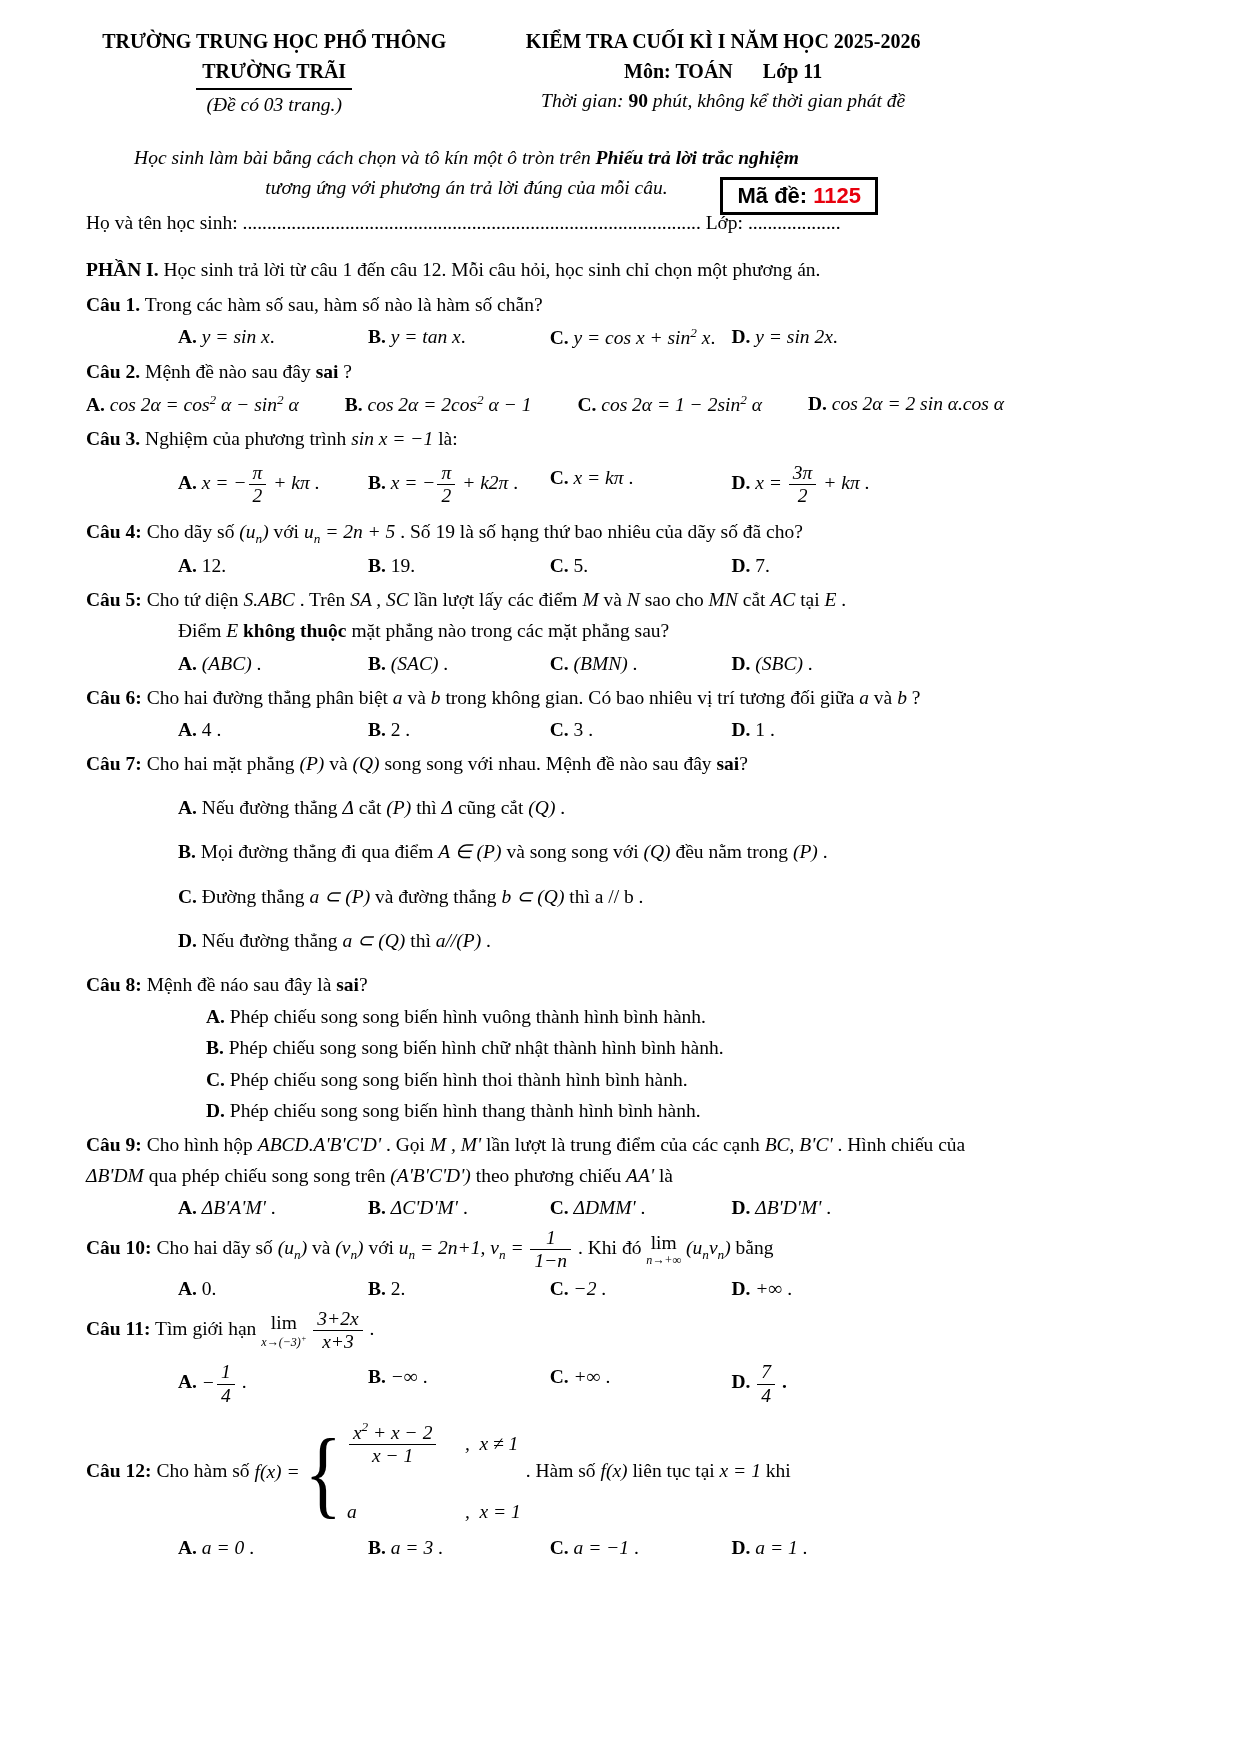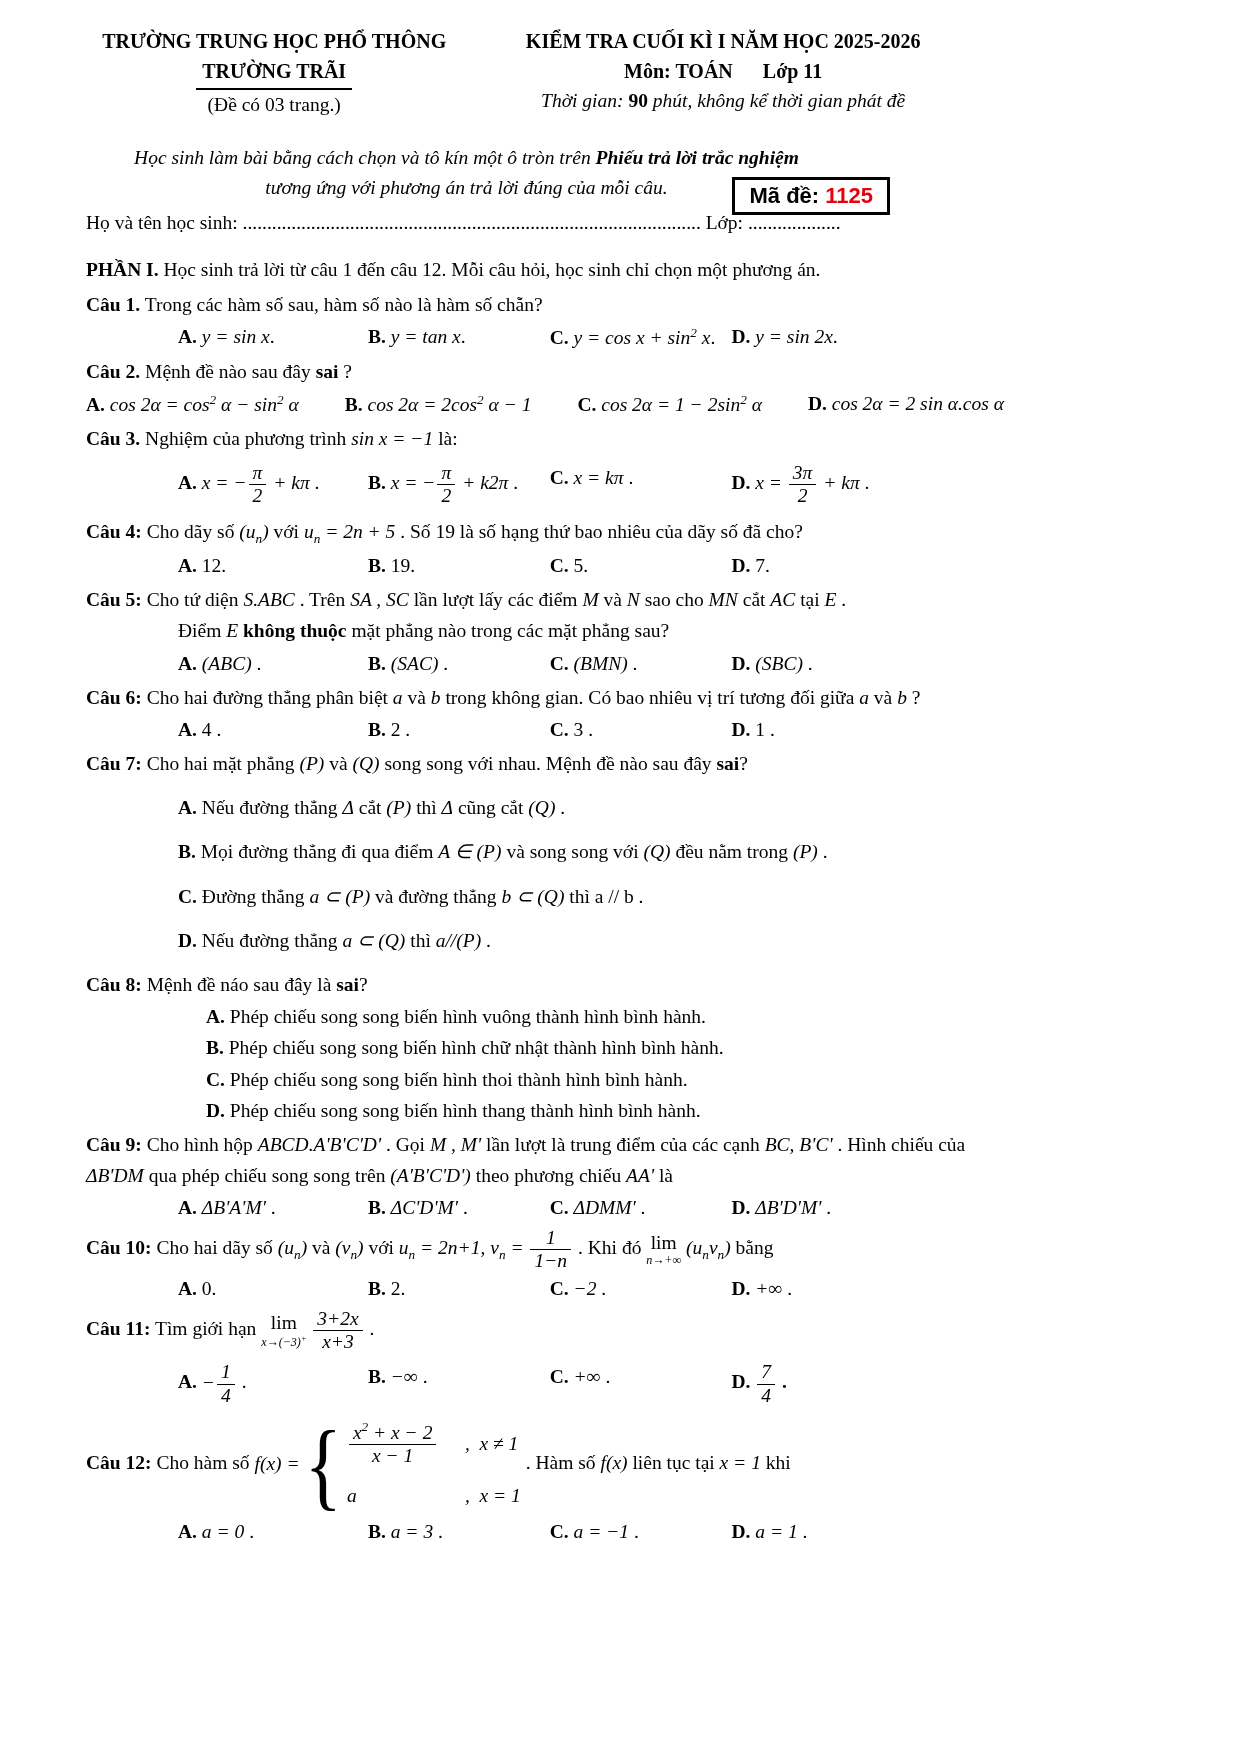--- a/index.html
+++ b/index.html
@@ -7,31 +7,31 @@
         font-family:"Liberation Serif",serif;font-size:19.5px;color:#000;}
 
   
   .header{display:flex;margin-bottom:24px;}
   .h-left{width:41%;text-align:center;line-height:1.5;}
   .h-right{width:59%;text-align:center;line-height:1.5;padding-right:20px;box-sizing:border-box;}
   .school1{font-weight:bold;font-size:20px;}
   .school2{font-weight:bold;font-size:20px;}
   .school2 .underlined{display:inline-block;border-bottom:2px solid #000;padding:0 6px 2px;}
   .exam-type{font-size:20px;letter-spacing:.3px;}
-  .pages-note{text-align:center;}
+  .pages-note{font-style:italic;text-align:center;}
   .title{font-weight:bold;font-size:20px;}
   .subject{font-weight:bold;font-size:20px;}
   .time{font-style:italic;}
   .time b{font-style:normal;}
 
   
   .meta-wrap{position:relative;margin-bottom:16px;margin-top:8px;}
   .instr{font-style:italic;text-align:center;padding-right:157px;line-height:1.55;}
   .name-line{margin-top:4px;line-height:1.55;}
-  .code-box{position:absolute;top:34px;right:114px;border:3px solid #000;padding:3px 14px;
+  .code-box{position:absolute;top:34px;right:126px;border:3px solid #000;padding:3px 14px;
             font-family:"Liberation Sans",sans-serif;font-weight:bold;font-size:22px;background:#fff;white-space:nowrap;}
 
   .part1{margin:6px 0 4px;line-height:1.6;}
 
   
   .q{margin-top:3px;}
   .q-line{line-height:1.6;}
   .q-line.indent{padding-left:92px;}
   .q-label{font-weight:bold;}
   .okey{font-weight:bold;}
@@ -51,21 +51,21 @@
   .m{font-style:italic;}
   sup,sub{font-size:68%;}
   .frac{display:inline-block;vertical-align:middle;text-align:center;line-height:1.15;padding:0 2px;}
   .frac .num{display:block;border-bottom:1.4px solid #000;padding:0 4px;}
   .frac .den{display:block;padding:0 4px;}
   .limu{display:inline-block;vertical-align:middle;text-align:center;line-height:1.1;}
   .limtop{display:block;font-style:normal;}
   .limbot{display:block;font-size:62%;}
   .cases{display:inline-flex;align-items:center;vertical-align:middle;margin:4px 0;}
   .brace{font-size:400%;font-weight:400;transform:scaleY(1.25);line-height:1;margin-right:5px;font-style:normal;}
-  .crows{display:inline-flex;flex-direction:column;gap:12px;}
+  .crows{display:inline-flex;flex-direction:column;gap:28px;}
   .crow{display:flex;align-items:center;}
   .c1{min-width:118px;}
 </style>
 </head>
 <body>
 
 <div class="page">
 
   <div class="header">
     <div class="h-left">

